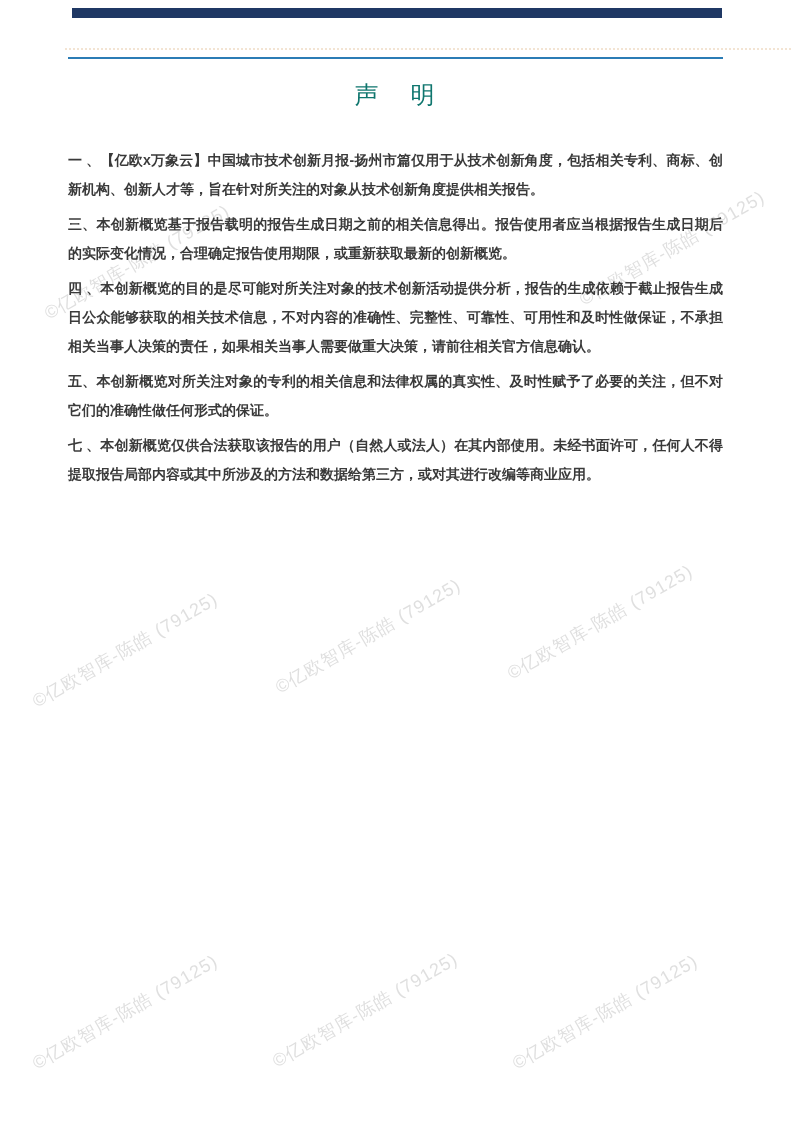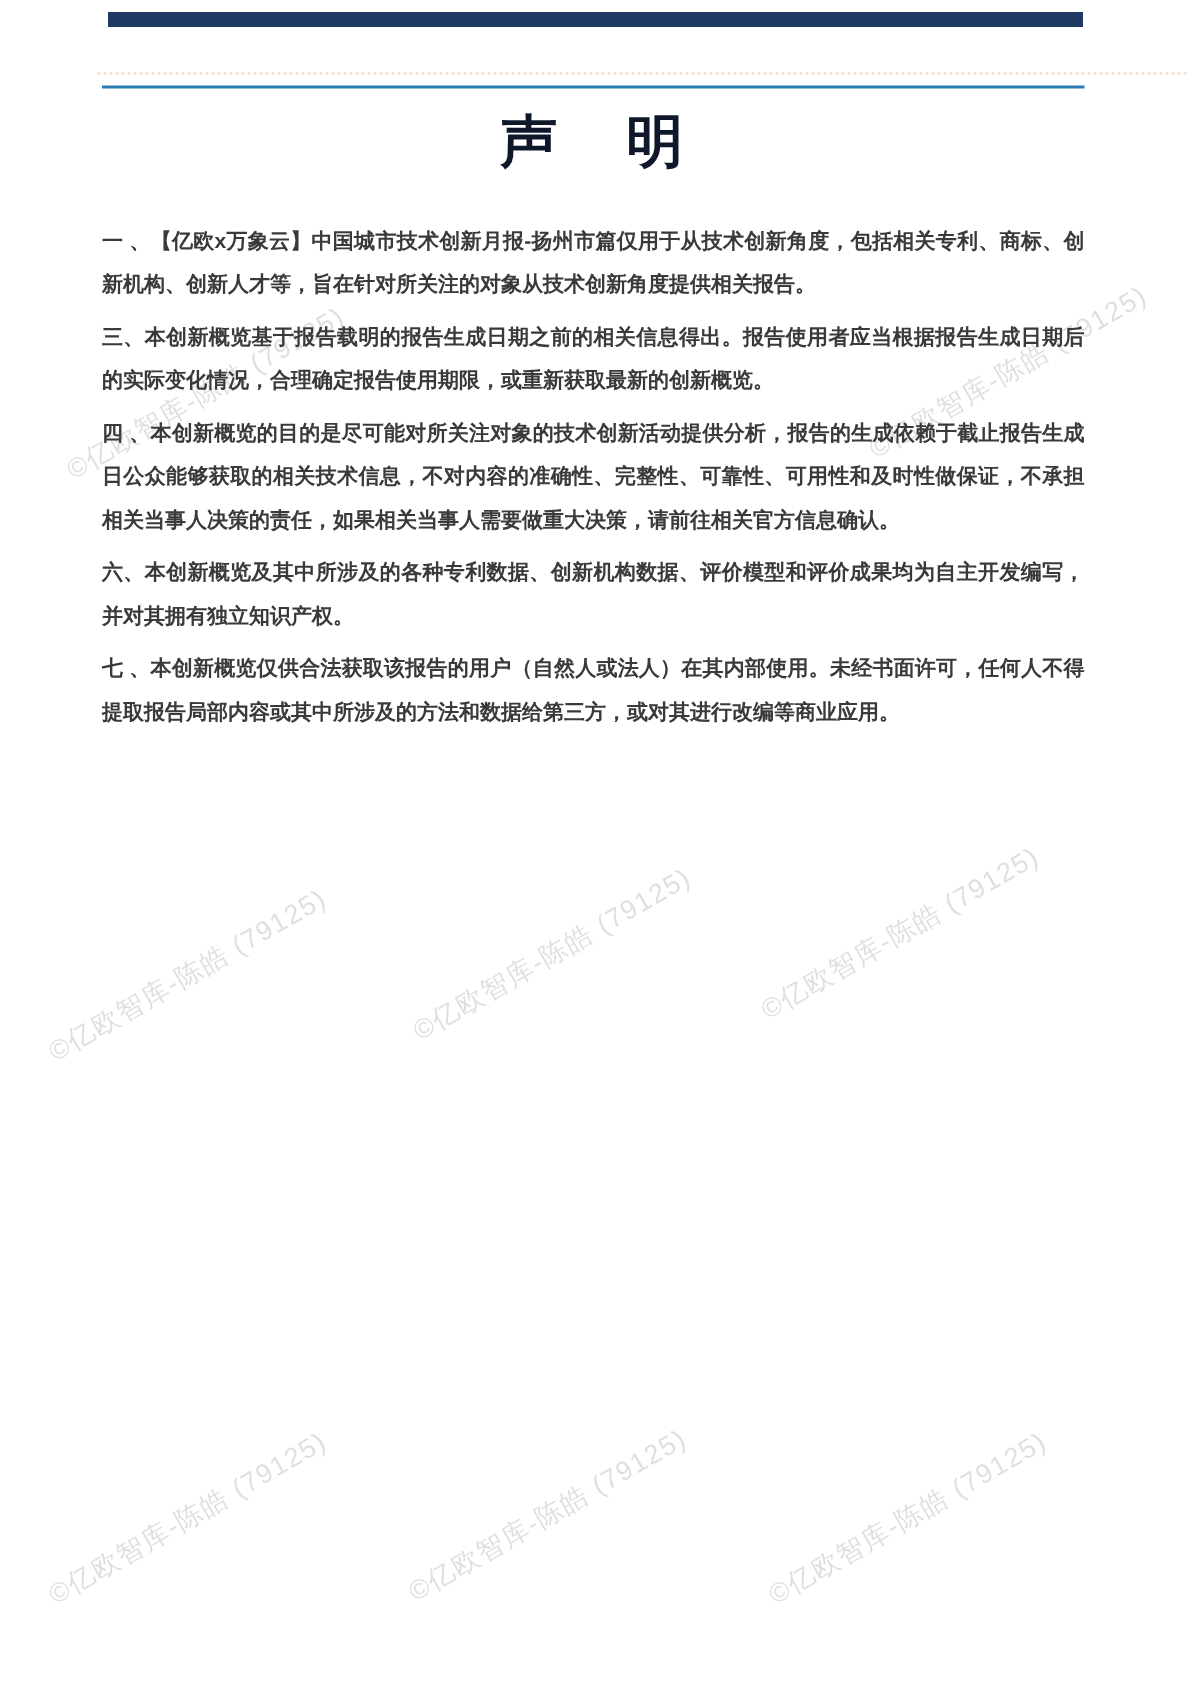--- a/index.html
+++ b/index.html
@@ -35,25 +35,25 @@
     height: 0;
     border-top: 2px solid #2b7cb5;
   }
   .page-title {
     position: absolute;
     left: 0;
     right: 0;
     top: 78px;
     margin: 0;
     text-align: center;
-    font-size: 38px;
+    font-size: 24px;
     line-height: 34px;
-    font-weight: bold;
+    font-weight: normal;
     letter-spacing: 4px;
-    color: #0f172a;
+    color: #0f766e;
   }
   .content {
     position: absolute;
     left: 68px;
     top: 146px;
     width: 655px;
     z-index: 2;
   }
   .para {
     margin: 0 0 6px 0;
@@ -101,17 +101,17 @@
   <div class="watermark wm4">©亿欧智库-陈皓 (79125)</div>
   <div class="watermark wm5">©亿欧智库-陈皓 (79125)</div>
   <div class="watermark wm6">©亿欧智库-陈皓 (79125)</div>
   <div class="watermark wm7">©亿欧智库-陈皓 (79125)</div>
   <div class="watermark wm8">©亿欧智库-陈皓 (79125)</div>
 
   <div class="content">
     <p class="para">一 、【亿欧x万象云】中国城市技术创新月报-扬州市篇仅用于从技术创新角度，包括相关专利、商标、创新机构、创新人才等，旨在针对所关注的对象从技术创新角度提供相关报告。</p>
     <p class="para">三、本创新概览基于报告载明的报告生成日期之前的相关信息得出。报告使用者应当根据报告生成日期后的实际变化情况，合理确定报告使用期限，或重新获取最新的创新概览。</p>
     <p class="para">四 、本创新概览的目的是尽可能对所关注对象的技术创新活动提供分析，报告的生成依赖于截止报告生成日公众能够获取的相关技术信息，不对内容的准确性、完整性、可靠性、可用性和及时性做保证，不承担相关当事人决策的责任，如果相关当事人需要做重大决策，请前往相关官方信息确认。</p>
-    <p class="para">六、本创新概览及其中所涉及的各种专利数据、创新机构数据、评价模型和评价成果均为自主开发编写，并对其拥有独立知识产权。</p>
+    <p class="para">五、本创新概览对所关注对象的专利的相关信息和法律权属的真实性、及时性赋予了必要的关注，但不对它们的准确性做任何形式的保证。</p>
     <p class="para">七 、本创新概览仅供合法获取该报告的用户（自然人或法人）在其内部使用。未经书面许可，任何人不得提取报告局部内容或其中所涉及的方法和数据给第三方，或对其进行改编等商业应用。</p>
   </div>
 
 </div>
 
 </body></html>

